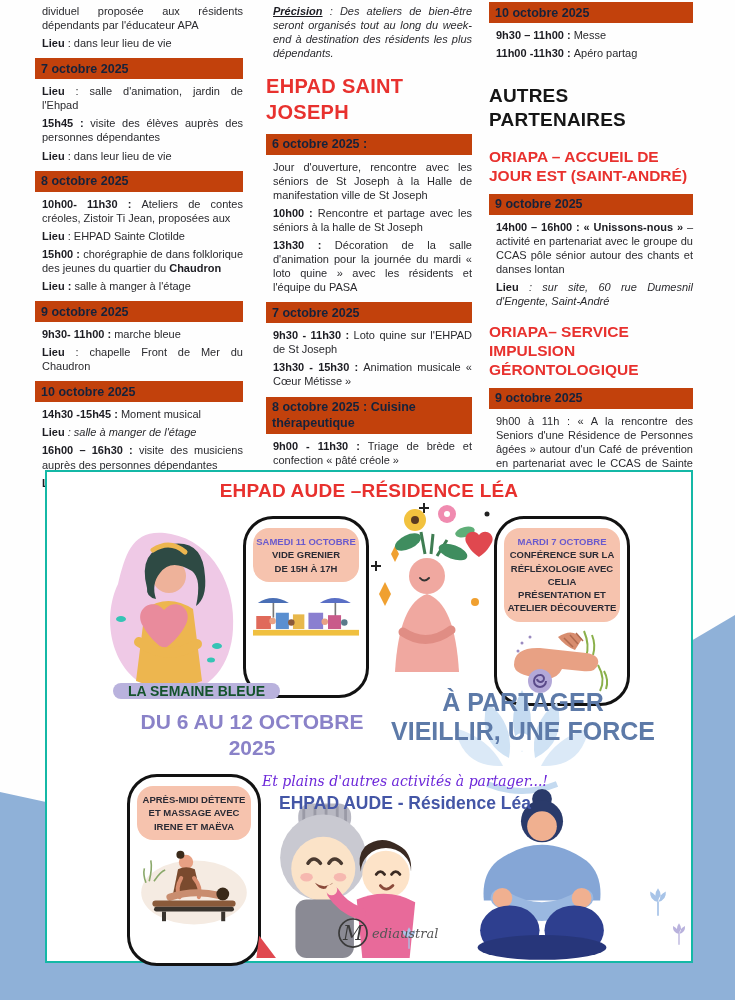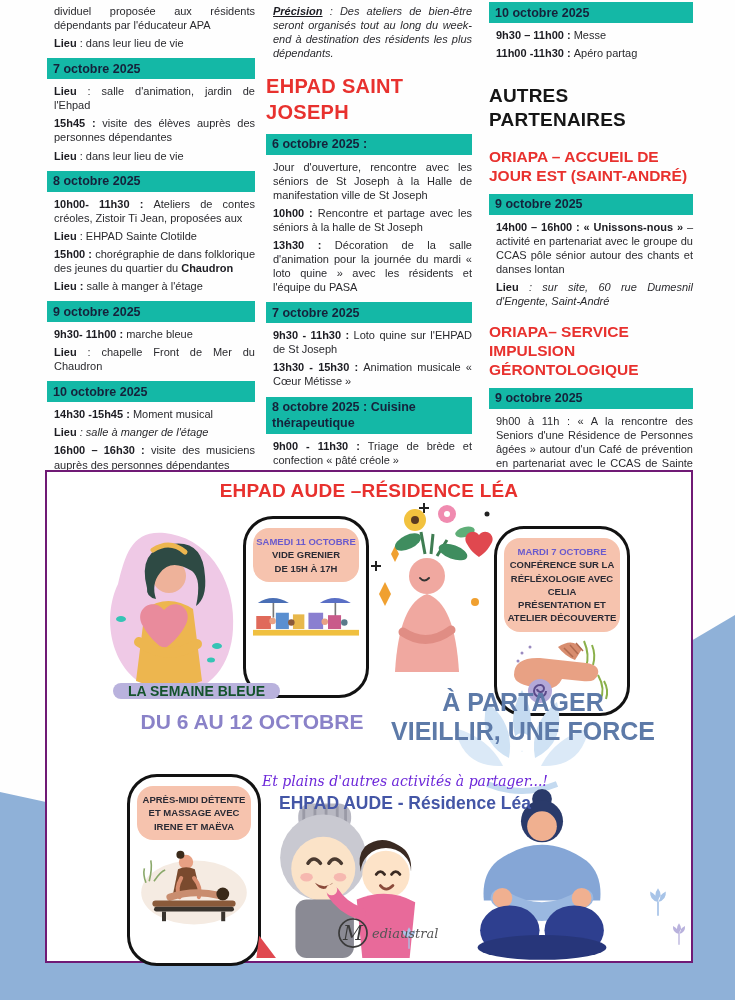--- a/index.html
+++ b/index.html
@@ -8,42 +8,42 @@
 
   
   .bg-left{position:absolute;left:0;top:786px;width:46px;height:214px;background:#8fb1d8;
            clip-path:polygon(0 6px,100% 16px,100% 100%,0 100%);}
   .bg-right{position:absolute;left:691px;top:615px;width:44px;height:385px;background:#8fb1d8;
            clip-path:polygon(100% 0,0 26px,0 100%,100% 100%);}
   .bg-bottom{position:absolute;left:0;top:961px;width:735px;height:39px;background:#8fb1d8;}
 
   
   .col{position:absolute;top:0;font-size:11px;line-height:1.28;}
-  .col-left{left:47px;width:208px;}
+  .col-left{left:35px;width:208px;}
   .col-mid{left:266px;width:206px;}
   .col-right{left:489px;width:204px;}
-  .bar{background:#14b8a6;color:#15223b;font-weight:bold;font-size:12.5px;padding:2.5px 6px;margin:8px 0 5px;}
+  .bar{background:#c2410c;color:#15223b;font-weight:bold;font-size:12.5px;padding:2.5px 6px;margin:8px 0 5px;}
   .bar.first{margin-top:2px;}
   .entry{margin:4px 0 4px 7px;text-align:justify;}
   .entry b{font-weight:bold;color:#1c1c22;}
   .it{font-style:italic;}
   .prec{text-decoration:underline;font-style:italic;}
   .bold-par{font-weight:bold;}
   .red-h{color:#e8312e;font-weight:bold;}
   .red-h.big{font-size:20px;margin:14px 0 7px;letter-spacing:.3px;}
   .red-h.sub{font-size:15.5px;line-height:1.22;margin:15px 0 6px;}
   .black-h{font-size:19px;font-weight:bold;color:#161616;margin:24px 0 14px;letter-spacing:.2px;}
 
   
-  .poster{position:absolute;left:45px;top:470px;width:644px;height:489px;border:2px solid #701a75;background:#fff;}
+  .poster{position:absolute;left:45px;top:470px;width:644px;height:489px;border:2px solid #14b8a6;background:#fff;}
   .poster-title{text-align:center;margin-top:8px;color:#e8312e;font-weight:bold;font-size:19px;letter-spacing:.2px;}
   .abs{position:absolute;}
   .bubble{position:absolute;border:3px solid #121212;border-radius:30px;background:#fff;overflow:hidden;}
   .b1{left:196px;top:44px;width:120px;height:176px;}
-  .b2{left:447px;top:54px;width:130px;height:184px;}
+  .b2{left:447px;top:44px;width:130px;height:184px;}
   .b3{left:80px;top:302px;width:128px;height:186px;}
   .blob{background:#f6c3ae;border-radius:16px;margin:9px 7px 3px;padding:7px 3px;text-align:center;
         font-weight:bold;font-size:9.5px;line-height:1.4;color:#2b2b35;}
   .blob .pl{color:#6a5acd;display:block;}
   .blob span{display:block;}
   .bubble svg{display:block;margin:2px auto 0;}
 
   .pill{position:absolute;left:66px;top:211px;background:#b9b2dd;color:#14532d;font-weight:bold;
         font-size:14px;padding:0 15px;border-radius:13px;}
   .dates{position:absolute;left:50px;top:237px;width:310px;text-align:center;color:#8a82c8;
@@ -205,20 +205,21 @@
         <path d="M92,40 q8,14 2,26 M98,46 q5,9 2,18" stroke="#8ab04a" stroke-width="2" fill="none"></path>
         <circle cx="16" cy="18" r="1.5" fill="#9a8ac0"></circle>
           <circle cx="24" cy="12" r="1.5" fill="#9a8ac0"></circle>
           <circle cx="12" cy="26" r="1.5" fill="#9a8ac0"></circle>
       </svg>
     </div>
 
     <div class="pill">LA SEMAINE BLEUE</div>
     <div class="dates">
       <div>DU 6 AU 12 OCTOBRE</div>
+      <div>2025</div>
     </div>
 
     <svg class="lotus-wrap" viewBox="0 0 210 125">
       <path d="M105,6 q18,32 0,62 q-18,-30 0,-62 Z" fill="#c4daf0"></path>
       <path d="M70,18 q28,22 22,56 q-32,-16 -22,-56 Z" fill="#cfe2f4"></path>
       <path d="M140,18 q-28,22 -22,56 q32,-16 22,-56 Z" fill="#cfe2f4"></path>
       <path d="M38,44 q34,10 48,38 q-40,2 -48,-38 Z" fill="#dbe9f7"></path>
       <path d="M172,44 q-34,10 -48,38 q40,2 48,-38 Z" fill="#dbe9f7"></path>
       <circle cx="105" cy="58" r="9" fill="#fff"></circle>
       <path d="M90,96 q0,-26 15,-26 q15,0 15,26 Z" fill="#fff"></path>

